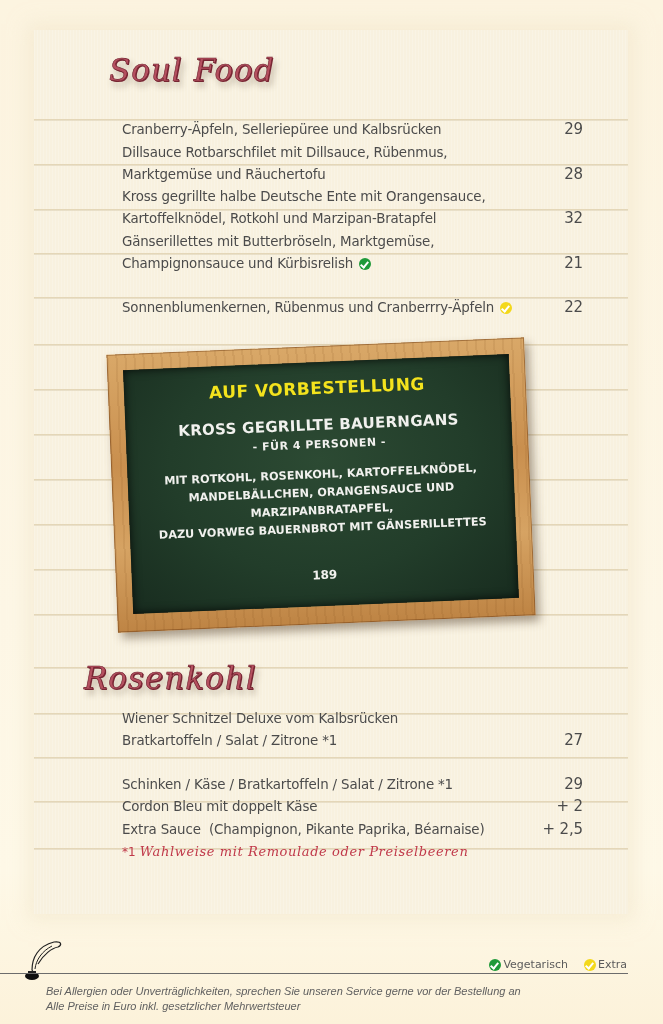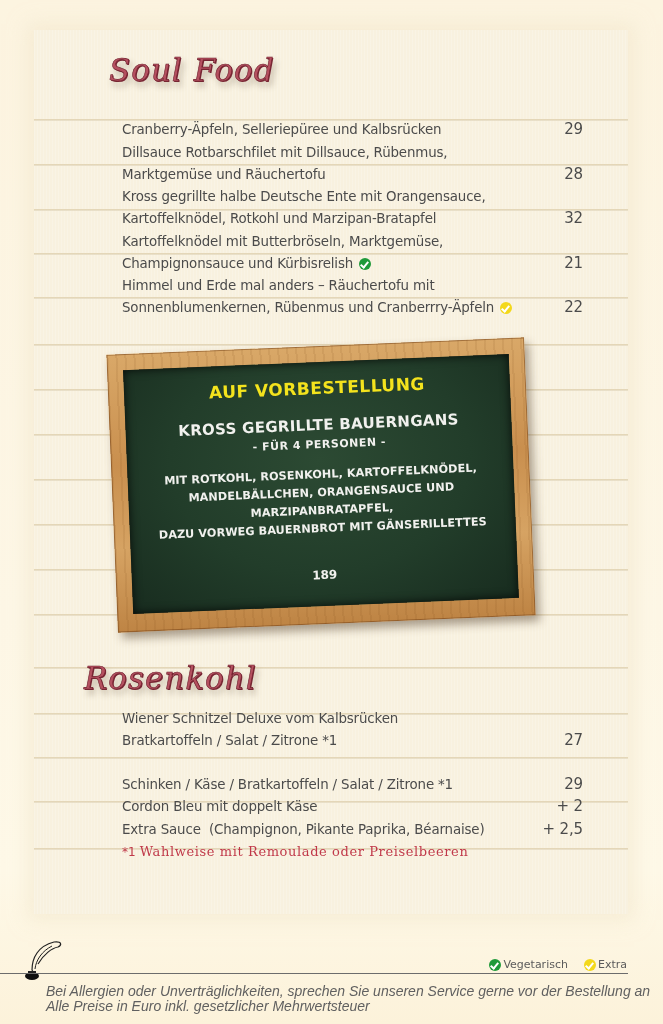--- a/index.html
+++ b/index.html
@@ -88,32 +88,32 @@
     .board .b-desc {
       position: absolute; left: 8px; right: 8px; top: 104px;
       font-size: 11.2px; line-height: 18px; letter-spacing: 0.1px;
     }
     .board .b-price { position: absolute; left: 0; right: 0; top: 206px; font-size: 12px; }
     .footnote {
       position: absolute; left: 122px; top: 844px;
       color: #c0394a; font-size: 13px;
     }
     .footnote .fn-mark { font-family: "DejaVu Sans", sans-serif; font-size: 12px; }
-    .footnote .fn-text { font-family: "DejaVu Serif", serif; letter-spacing: 0.6px; }
+    .footnote .fn-text { font-family: "DejaVu Serif", serif; font-style: italic; letter-spacing: 0.6px; }
     .footer-line {
       position: absolute; left: 0; top: 973px; width: 628px; height: 1px;
       background: #6c6c6c;
     }
     .quill { position: absolute; left: 18px; top: 936px; width: 46px; height: 46px; }
     .legend { position: absolute; right: 36px; top: 958px; font-size: 11px; color: #5b5b5b; display: flex; align-items: center; gap: 6px; }
     .legend .badge { margin-left: 0; margin-right: 2px; }
     .legend .lg-item { display: flex; align-items: center; margin-left: 10px; }
     .disclaimer {
       position: absolute; left: 46px; top: 984px;
-      font-size: 14px; line-height: 15px; font-style: italic; color: #606060;
+      font-size: 11px; line-height: 15px; font-style: italic; color: #606060;
       font-family: "Liberation Sans", sans-serif;
     }
   </style>
 </head>
 <body>
 
 <div class="paper">
   <div class="rule" style="top:89px"></div>
   <div class="rule" style="top:134px"></div>
   <div class="rule" style="top:179px"></div>
@@ -154,29 +154,29 @@
 <div class="item" style="top:186px;">
   <div class="desc">
     <span>Kross gegrillte halbe Deutsche Ente mit Orangensauce,</span><br>
     <span>Kartoffelknödel, Rotkohl und Marzipan-Bratapfel</span>
   </div>
   <span class="price">32</span>
 </div>
 
 <div class="item" style="top:231px;">
   <div class="desc">
-    <span>Kartoffelknödel mit Butterbröseln, Marktgemüse,</span><br>
+    <span>Gänserillettes mit Butterbröseln, Marktgemüse,</span><br>
     <span>Champignonsauce und Kürbisrelish</span><span class="badge veg"></span>
   </div>
   <span class="price">21</span>
 </div>
 
 <div class="item" style="top:275px;">
   <div class="desc" style="width:440px;">
-    <span>Himmel und Erde mal anders – Räuchertofu mit</span><br>
+    <br>
     <span>Sonnenblumenkernen, Rübenmus und Cranberrry-Äpfeln</span><span class="badge vegan"></span>
   </div>
   <span class="price">22</span>
 </div>
 
 <div class="chalk-wrap">
   <div class="frame"></div>
   <div class="board">
     <div class="b-head">Auf Vorbestellung</div>
     <div class="b-dish">Kross gegrillte Bauerngans</div>

